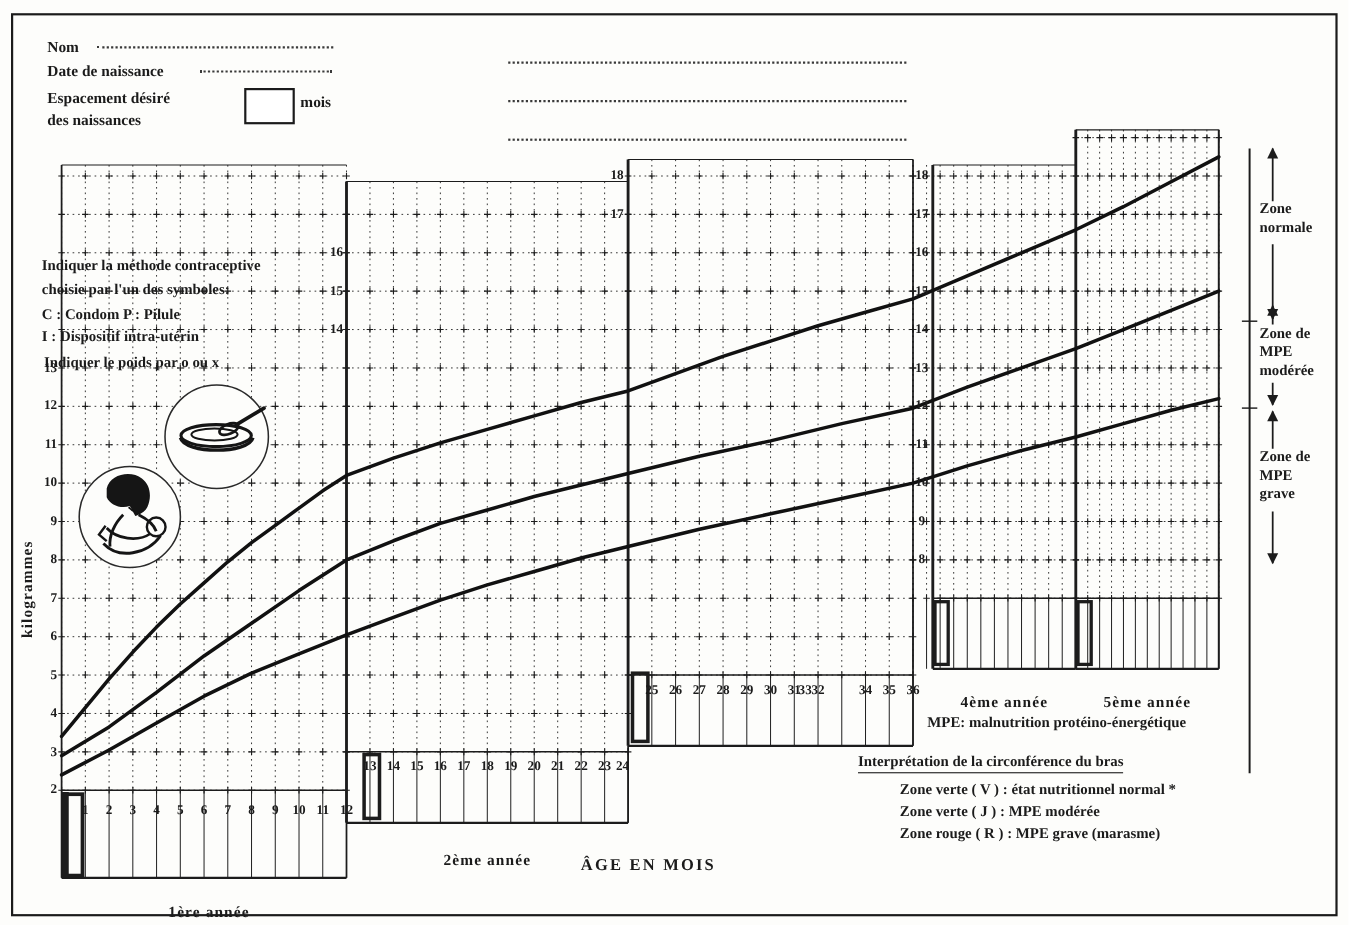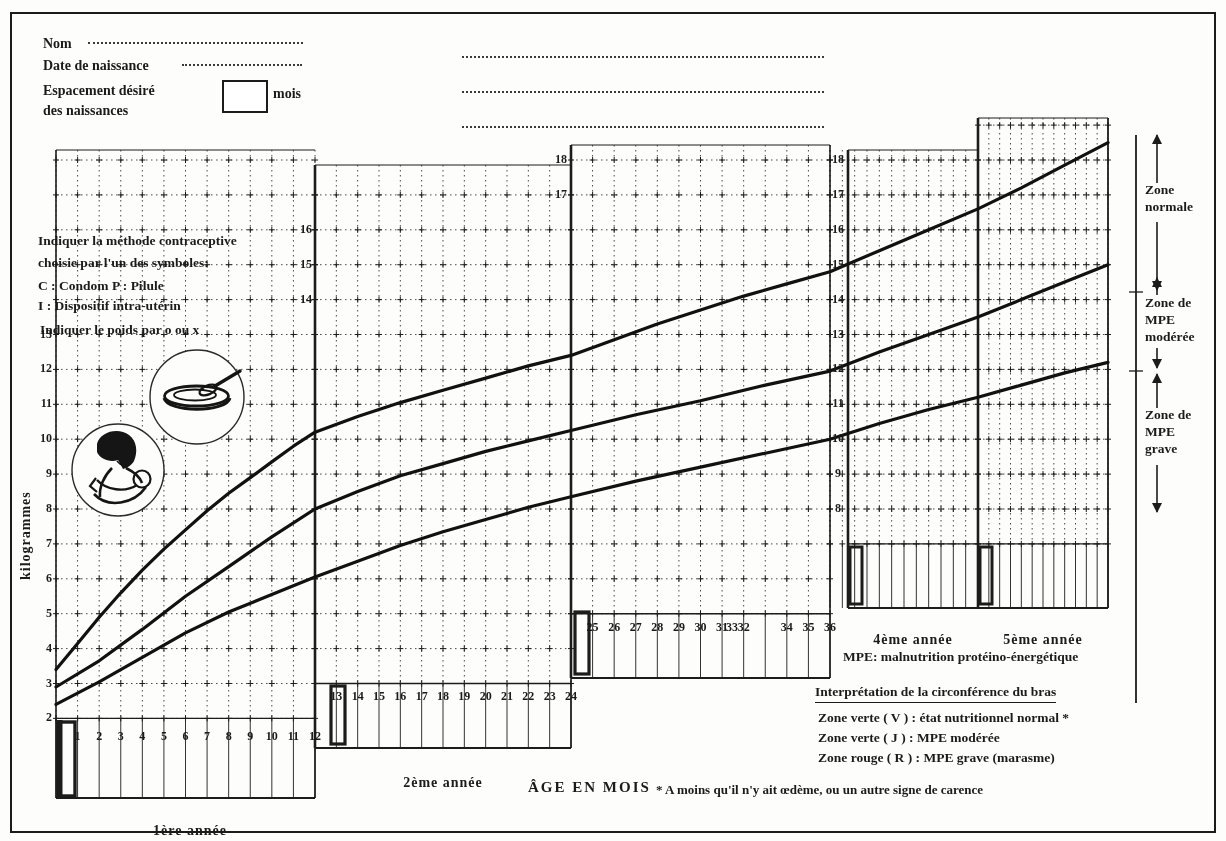--- a/index.html
+++ b/index.html
@@ -339,25 +339,24 @@
     <span>MPE</span>
     <span>modérée</span>
   </div>
   <div class="t zone-lbl" style="left:1145px;top:406px;">
     <span>Zone de</span>
     <span>MPE</span>
     <span>grave</span>
   </div>
 
   <span class="t small" style="left:843px;top:649px;">MPE: malnutrition protéino-énergétique</span>
-  <span class="t small" id="legend-title" style="left:815px;top:684px;">Interprétation de la circonférence du bras</span>
+  <span class="t small" id="legend-title" style="left:780px;top:684px;">Interprétation de la circonférence du bras</span>
   <span class="t small" style="left:818px;top:710px;">Zone verte ( V ) : état nutritionnel normal *</span>
   <span class="t small" style="left:818px;top:730px;">Zone verte ( J ) : MPE modérée</span>
   <span class="t small" style="left:818px;top:750px;">Zone rouge ( R ) : MPE grave (marasme)</span>
-  <span class="t" style="left:656px;top:782px;font-size:13px;">* A moins qu'il n'y ait œdème, ou un autre signe de carence</span>
 
   <div id="tick-layer" style="position:absolute;left:0;top:0;width:1226px;height:841px;pointer-events:none;">
       <span class="t num" style="left: 66.5833px; top: 730px; width: 22px; text-align: center;">1</span>
       <span class="t num" style="left: 88.1667px; top: 730px; width: 22px; text-align: center;">2</span>
       <span class="t num" style="left: 109.75px; top: 730px; width: 22px; text-align: center;">3</span>
       <span class="t num" style="left: 131.333px; top: 730px; width: 22px; text-align: center;">4</span>
       <span class="t num" style="left: 152.917px; top: 730px; width: 22px; text-align: center;">5</span>
       <span class="t num" style="left: 174.5px; top: 730px; width: 22px; text-align: center;">6</span>
       <span class="t num" style="left: 196.083px; top: 730px; width: 22px; text-align: center;">7</span>
       <span class="t num" style="left: 217.667px; top: 730px; width: 22px; text-align: center;">8</span>
@@ -381,21 +380,21 @@
       <span class="t num" style="left: 346.667px; top: 690px; width: 22px; text-align: center;">14</span>
       <span class="t num" style="left: 368px; top: 690px; width: 22px; text-align: center;">15</span>
       <span class="t num" style="left: 389.333px; top: 690px; width: 22px; text-align: center;">16</span>
       <span class="t num" style="left: 410.667px; top: 690px; width: 22px; text-align: center;">17</span>
       <span class="t num" style="left: 432px; top: 690px; width: 22px; text-align: center;">18</span>
       <span class="t num" style="left: 453.333px; top: 690px; width: 22px; text-align: center;">19</span>
       <span class="t num" style="left: 474.667px; top: 690px; width: 22px; text-align: center;">20</span>
       <span class="t num" style="left: 496px; top: 690px; width: 22px; text-align: center;">21</span>
       <span class="t num" style="left: 517.333px; top: 690px; width: 22px; text-align: center;">22</span>
       <span class="t num" style="left: 538.667px; top: 690px; width: 22px; text-align: center;">23</span>
-      <span class="t num" style="left: 560px; top: 690px; width: 22px; text-align: center;">24</span>
+      <span class="t num" style="left: 560px; top: 690px; width: 22px; ">24</span>
       <span class="t num" style="left: 288px; top: 292.6px; width: 24px; text-align: right;">14</span>
       <span class="t num" style="left: 288px; top: 257.7px; width: 24px; text-align: right;">15</span>
       <span class="t num" style="left: 288px; top: 222.8px; width: 24px; text-align: right;">16</span>
       <span class="t num" style="left: 581.583px; top: 621px; width: 22px; text-align: center;">25</span>
       <span class="t num" style="left: 603.167px; top: 621px; width: 22px; text-align: center;">26</span>
       <span class="t num" style="left: 624.75px; top: 621px; width: 22px; text-align: center;">27</span>
       <span class="t num" style="left: 646.333px; top: 621px; width: 22px; text-align: center;">28</span>
       <span class="t num" style="left: 667.917px; top: 621px; width: 22px; text-align: center;">29</span>
       <span class="t num" style="left: 689.5px; top: 621px; width: 22px; text-align: center;">30</span>
       <span class="t num" style="left: 711.083px; top: 621px; width: 22px; text-align: center;">31</span>

